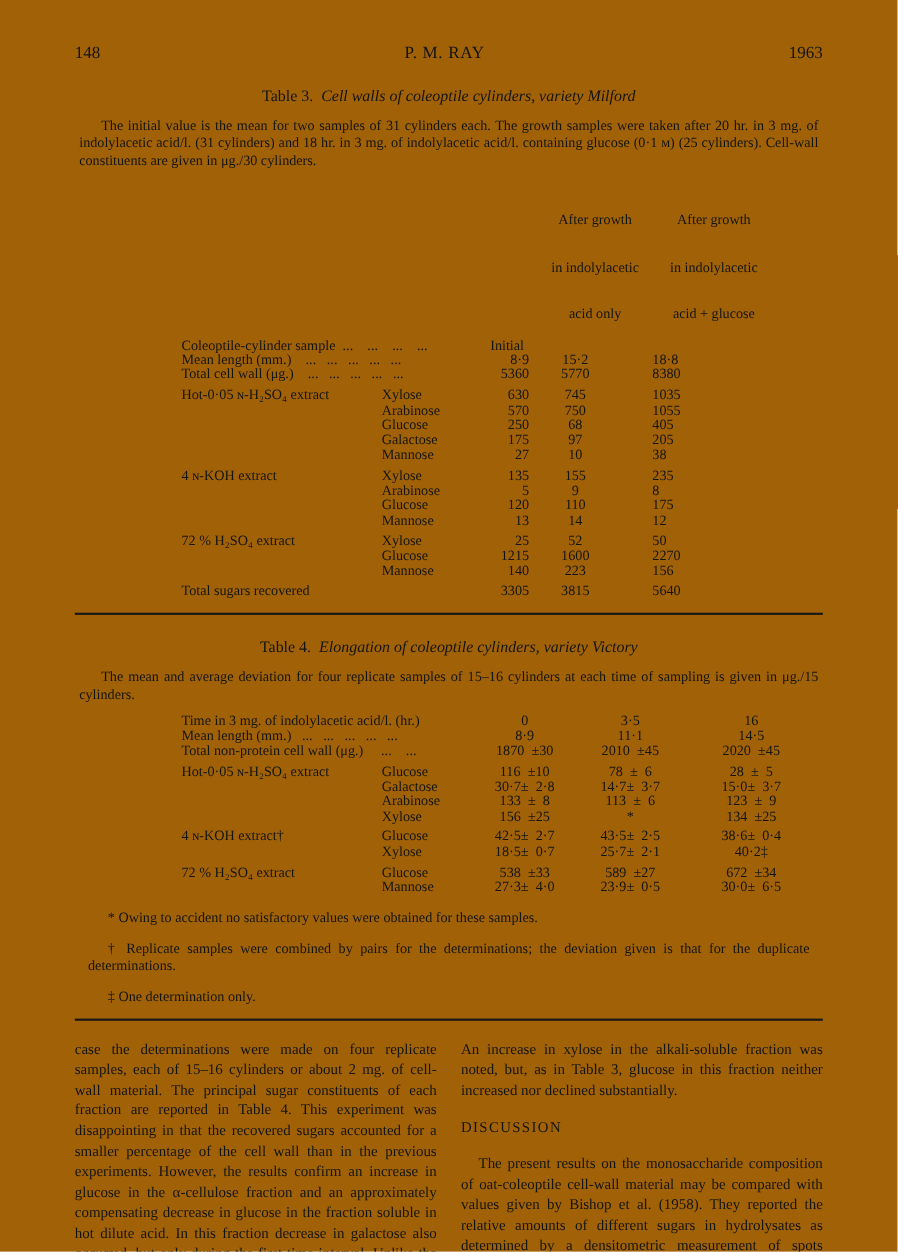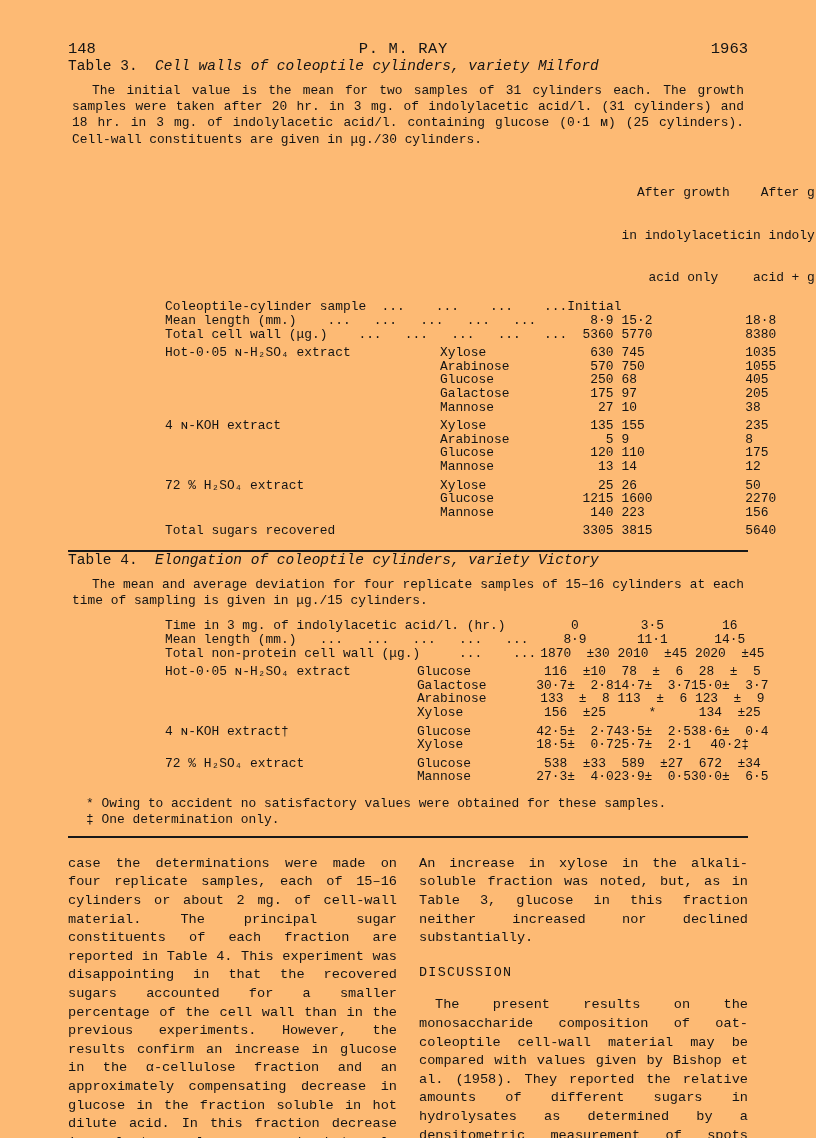--- a/index.html
+++ b/index.html
@@ -1,38 +1,38 @@
 <!DOCTYPE html>
 <html><head>
 <meta charset="utf-8">
 <style>
   html,body{margin:0;padding:0;background:#ffffff;}
   .page{
-    width:816px;height:1138px;background:#fdba74;color:#141414;
-    font-family:Liberation Mono, monospace;
+    width:816px;height:1138px;background:#a16207;color:#141414;
+    font-family:Liberation Serif, serif;
     position:relative;overflow:hidden;box-sizing:border-box;
   }
   .content{padding:40px 68px 0 68px;box-sizing:border-box;}
   .pagehead{display:flex;justify-content:space-between;align-items:baseline;font-size:15.5px;}
   .pagehead .running{letter-spacing:.6px;}
-  .tbl-title{text-align:left;font-size:14.5px;}
+  .tbl-title{text-align:center;font-size:14.5px;margin-top:22px;}
   .tbl-title .it{font-style:italic;}
   .caption{font-size:12.9px;line-height:16.2px;text-align:justify;text-indent:20px;margin:9px 4px 0 4px;}
   table{border-collapse:collapse;table-layout:fixed;margin:10px 0 0 97px;font-size:12.9px;}
   td{padding:0;white-space:pre;line-height:13.6px;vertical-align:bottom;overflow:visible;}
   thead td{line-height:14.2px;}
   thead .hc{text-align:center;vertical-align:bottom;}
   .t3 tbody td:nth-last-child(3){text-align:right;padding-right:8px;}
-  .t3 tbody td:nth-last-child(2){text-align:left;padding-right:36px;}
+  .t3 tbody td:nth-last-child(2){text-align:center;padding-right:36px;}
   .t3 tbody td:nth-last-child(1){text-align:left;padding-right:40px;}
   .t4 tbody td:nth-last-child(-n+3){text-align:center;}
   tr.gap td{padding-top:5px;}
   .rule{border-top:2px solid #181818;height:0;margin-top:12px;}
   .rule2{margin-top:8px;}
-  .fn{font-size:12.9px;line-height:16px;text-indent:18px;text-align:justify;margin:0;}
+  .fn{font-size:12.9px;line-height:16px;text-indent:18px;text-align:justify;margin:12px;}
   .fn-first{margin-top:12px;}
   .cols{display:flex;gap:22px;margin-top:17px;}
   .col{width:329px;font-size:13.6px;line-height:18.6px;text-align:justify;}
   .col p{margin:0;}
   .discussion{text-align:left;letter-spacing:1.3px;font-size:13.4px;margin:16px 0 14px 0;}
   .p-indent{text-indent:16px;}
 </style>
 </head>
 <body>
 
@@ -148,21 +148,21 @@
             <td class="lbl"></td>
             <td class="sugar">Mannose</td>
             <td class="v">13</td>
             <td class="v">14</td>
             <td class="v">12</td>
           </tr>
           <tr class="gap">
             <td class="lbl">72 % H₂SO₄ extract</td>
             <td class="sugar">Xylose</td>
             <td class="v">25</td>
-            <td class="v">26</td>
+            <td class="v">52</td>
             <td class="v">50</td>
           </tr>
           <tr>
             <td class="lbl"></td>
             <td class="sugar">Glucose</td>
             <td class="v">1215</td>
             <td class="v">1600</td>
             <td class="v">2270</td>
           </tr>
           <tr>
@@ -269,20 +269,21 @@
             <td class="lbl"></td>
             <td class="sugar">Mannose</td>
             <td class="v">27·3±  4·0</td>
             <td class="v">23·9±  0·5</td>
             <td class="v">30·0±  6·5</td>
           </tr>
         </tbody>
     </table>
 
     <p class="fn fn-first">*  Owing to accident no satisfactory values were obtained for these samples.</p>
+    <p class="fn">†  Replicate samples were combined by pairs for the determinations; the deviation given is that for the duplicate determinations.</p>
     <p class="fn">‡  One determination only.</p>
 
     <div class="rule rule2"></div>
 
     <div class="cols">
       <div class="col">
         <p>case the determinations were made on four replicate samples, each of 15–16 cylinders or about 2 mg. of cell-wall material. The principal sugar constituents of each fraction are reported in Table 4. This experiment was disappointing in that the recovered sugars accounted for a smaller percentage of the cell wall than in the previous experiments.  However, the results confirm an increase in glucose in the α-cellulose fraction and an approximately compensating decrease in glucose in the fraction soluble in hot dilute acid.  In this fraction decrease in galactose also occurred, but only during the first time-interval.  Unlike the similar experiment in Table 3, small decreases in pentoses in the fraction soluble in hot dilute acid were recorded, although the variability with the xylose samples was large.</p>
       </div>
       <div class="col">
         <p>An increase in xylose in the alkali-soluble fraction was noted, but, as in Table 3, glucose in this fraction neither increased nor declined substantially.</p>

